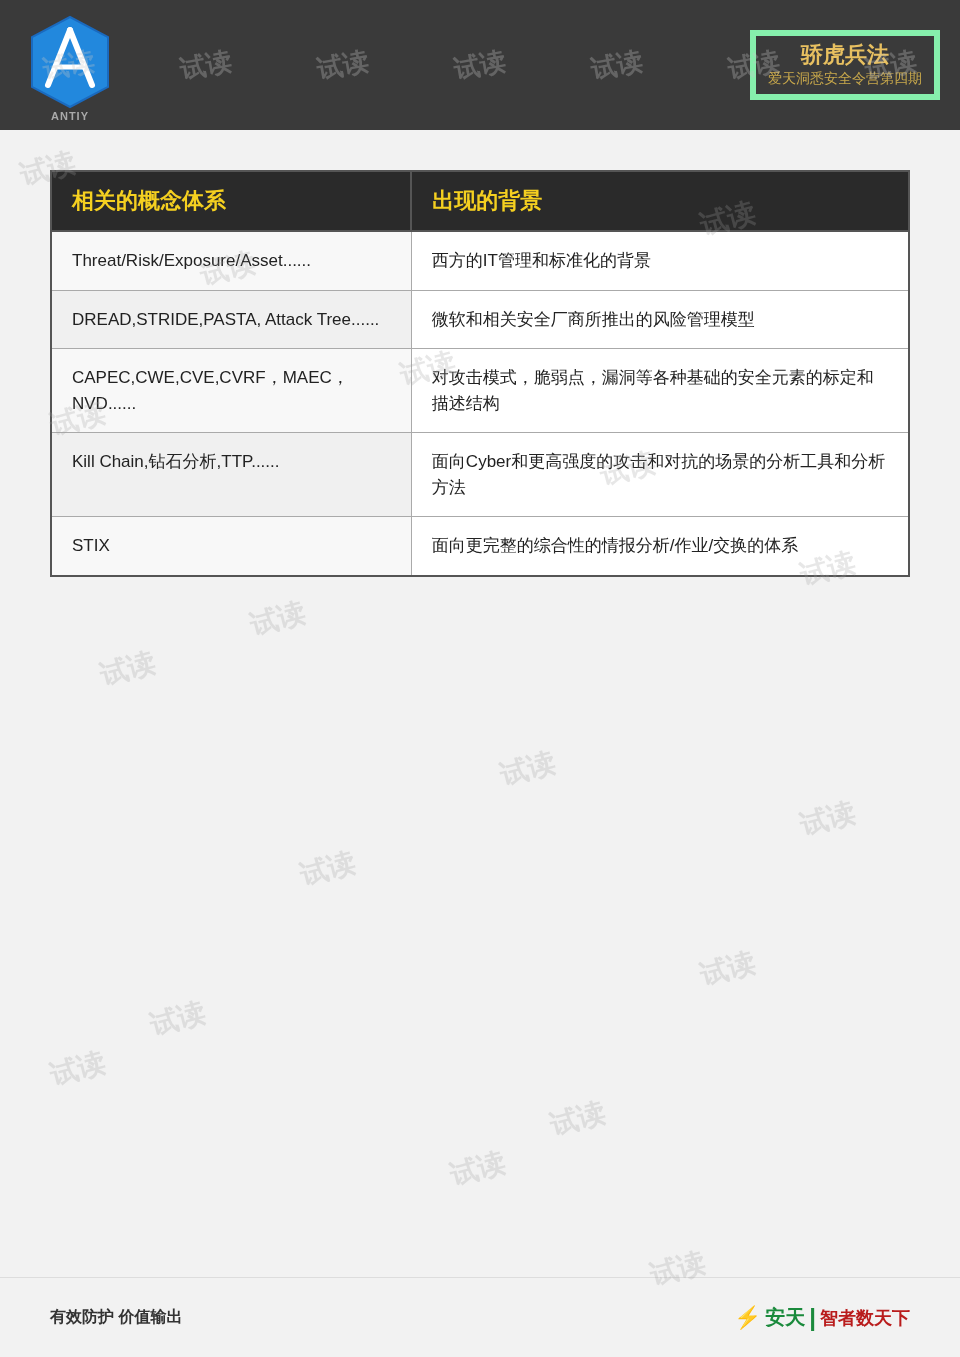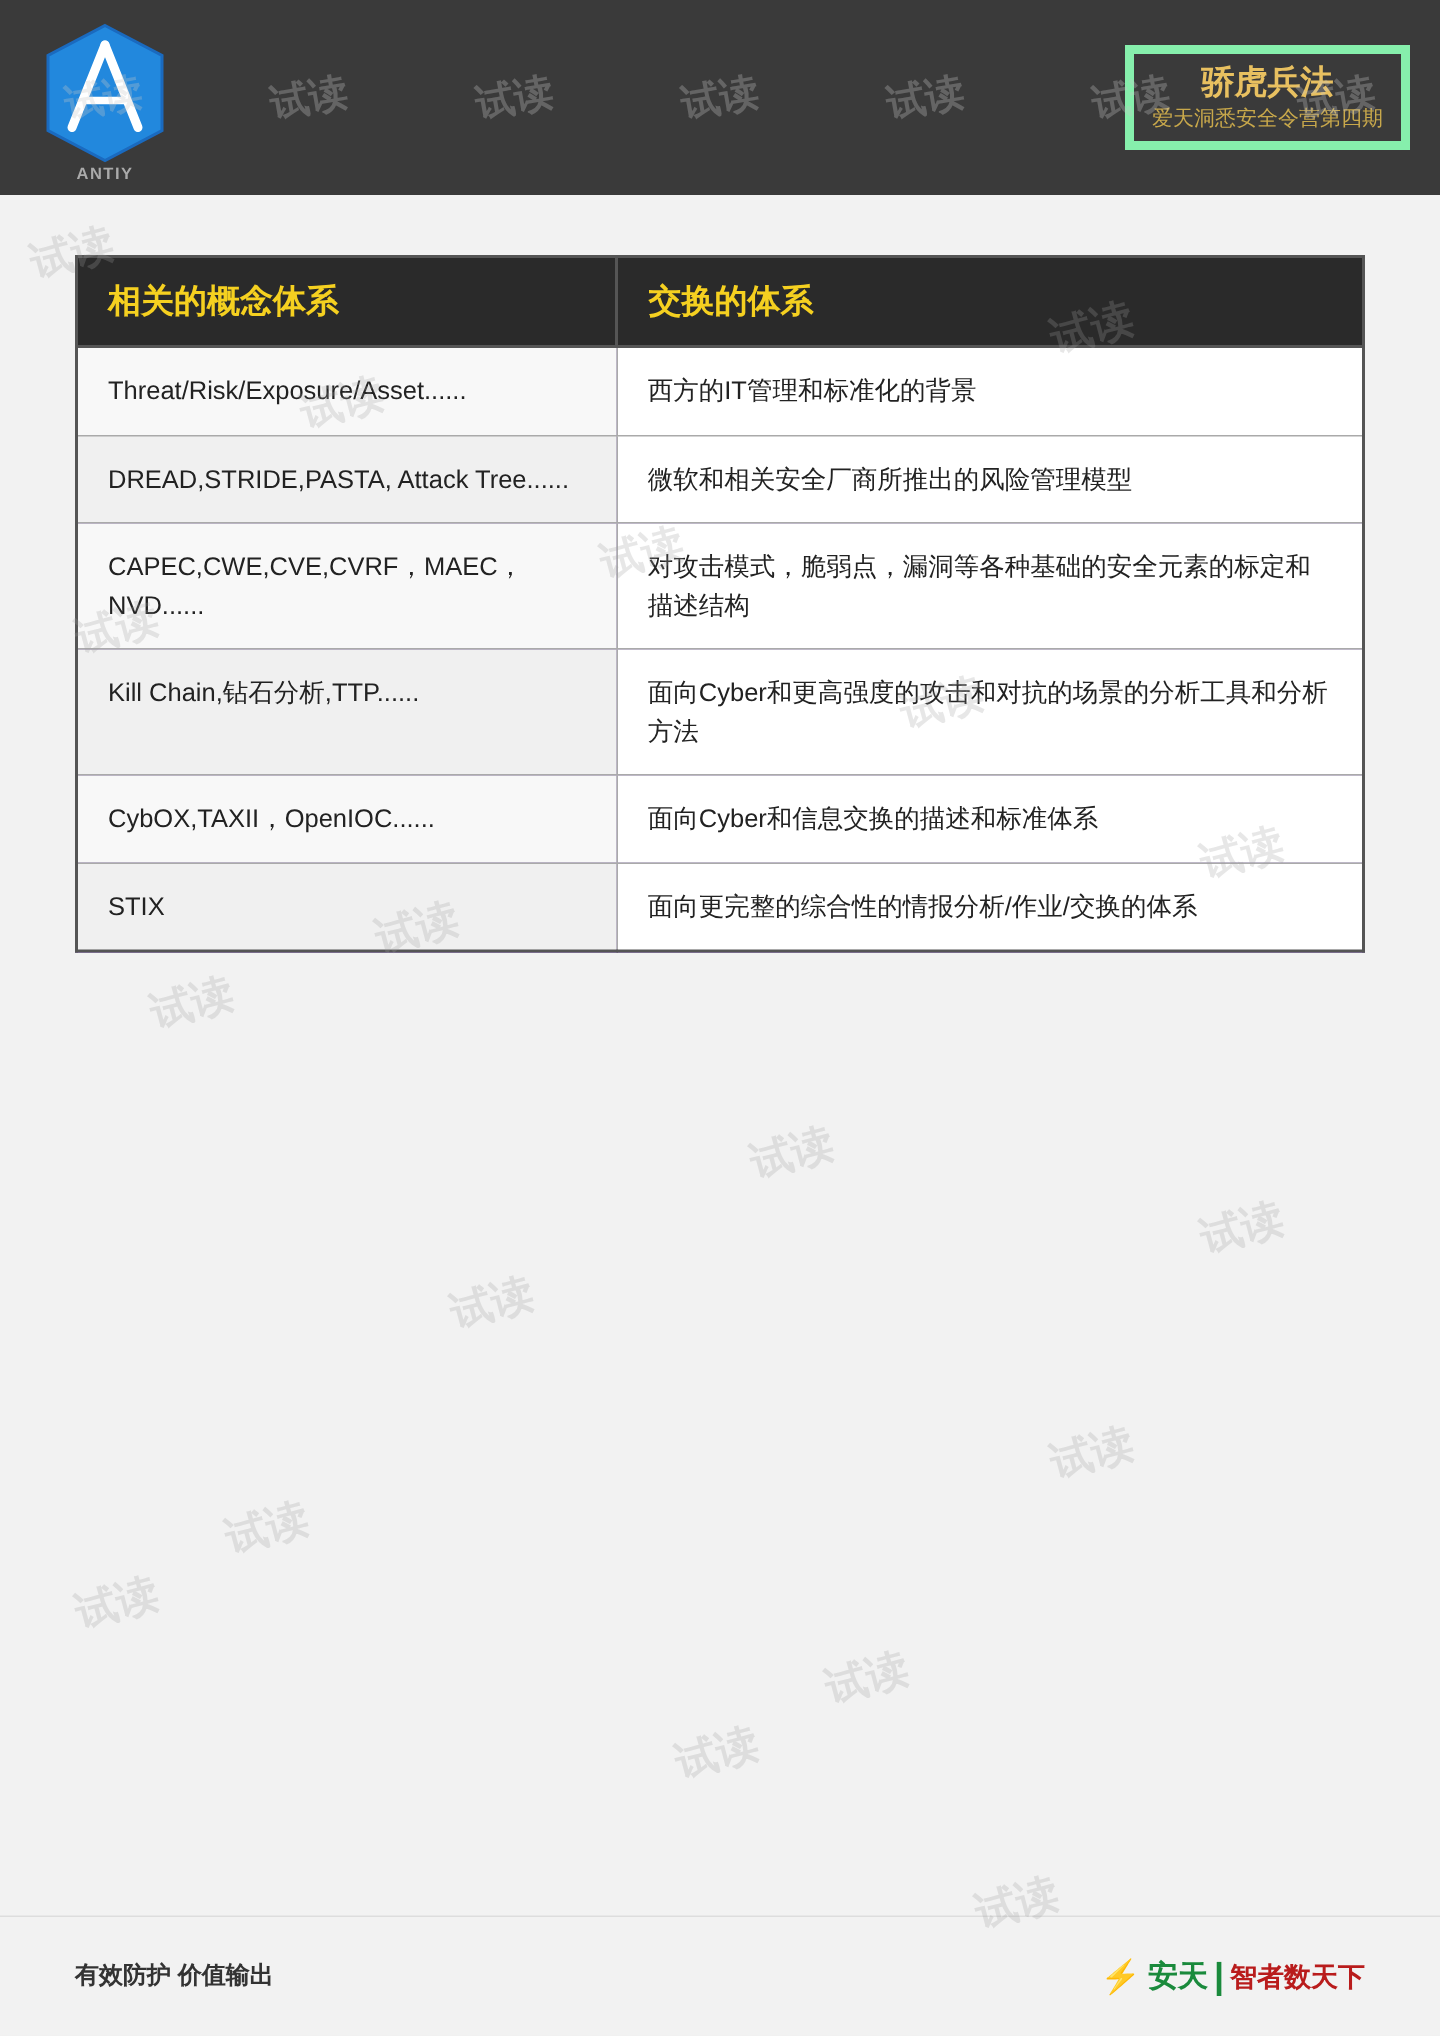--- a/index.html
+++ b/index.html
@@ -220,43 +220,39 @@
     <div class="right-logo-bottom">爱天洞悉安全令营第四期</div>
   </div>
 </div>
 
 <div class="main-content" style="min-height: 1150px; padding-bottom: 100px;">
 
   <table class="concept-table">
     <thead>
       <tr>
         <th>相关的概念体系</th>
-        <th>交换的体系</th>
+        <th>出现的背景</th>
       </tr>
     </thead>
     <tbody id="table-body">
     <tr>
           <td>Threat/Risk/Exposure/Asset......</td>
           <td>西方的IT管理和标准化的背景</td>
         </tr>
         <tr>
           <td>DREAD,STRIDE,PASTA, Attack Tree......</td>
           <td>微软和相关安全厂商所推出的风险管理模型</td>
         </tr>
         <tr>
           <td>CAPEC,CWE,CVE,CVRF，MAEC，NVD......</td>
           <td>对攻击模式，脆弱点，漏洞等各种基础的安全元素的标定和描述结构</td>
         </tr>
         <tr>
           <td>Kill Chain,钻石分析,TTP......</td>
           <td>面向Cyber和更高强度的攻击和对抗的场景的分析工具和分析方法</td>
-        </tr>
-        <tr>
-          <td>CybOX,TAXII，OpenIOC......</td>
-          <td>面向Cyber和信息交换的描述和标准体系</td>
         </tr>
         <tr>
           <td>STIX</td>
           <td>面向更完整的综合性的情报分析/作业/交换的体系</td>
         </tr>
       </tbody>
   </table>
 
 </div>
 

